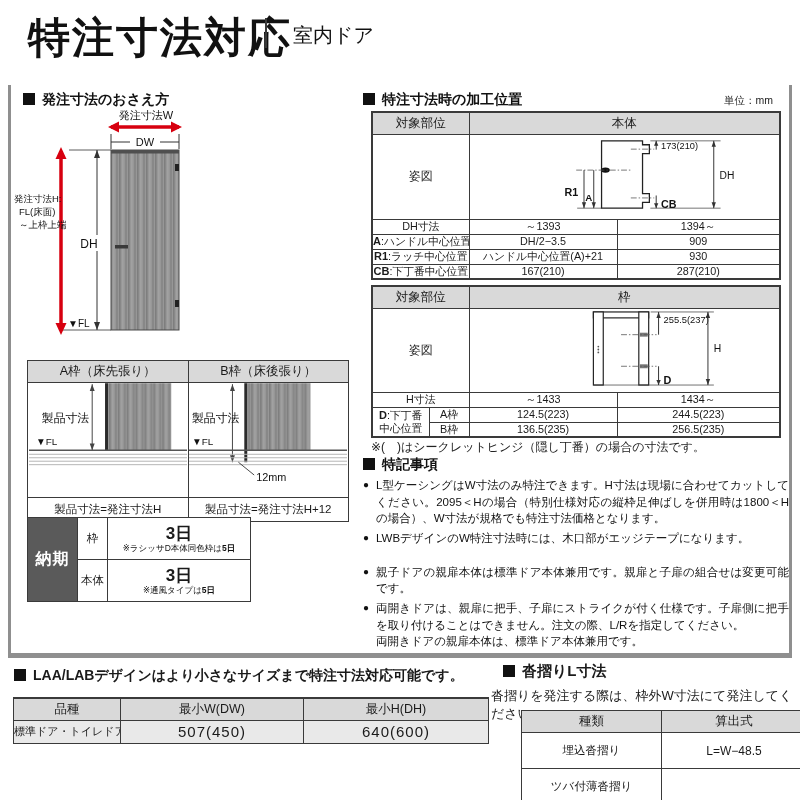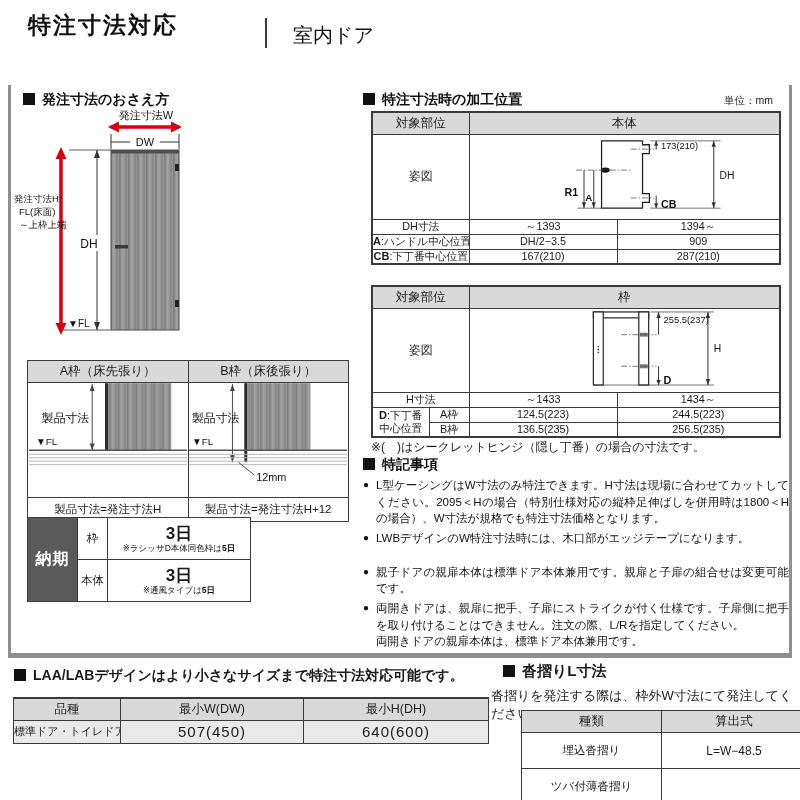--- a/index.html
+++ b/index.html
@@ -1,21 +1,21 @@
 <!DOCTYPE html>
 <html><head>
 <meta charset="utf-8">
 <style>
   * { box-sizing: border-box; margin: 0; padding: 0; }
   html,body { background:#fff; }
   body { font-family:"Liberation Sans","DejaVu Sans",sans-serif; color:#1a1a1a; }
   .page { position:relative; width:800px; height:800px; background:#fff; overflow:hidden; }
 
   
-  .title { position:absolute; left:28px; top:10px; font-size:23px; font-weight:bold; letter-spacing:2px; color:#111; }
+  .title { position:absolute; left:28px; top:10px; font-size:42px; font-weight:bold; letter-spacing:2px; color:#111; }
   .vsep { position:absolute; left:265px; top:18px; width:2px; height:30px; background:#3a3a3a; }
   .subtitle { position:absolute; left:293px; top:22px; font-size:20px; color:#111; }
   .catbar { position:absolute; left:0; top:57px; width:792px; height:28px; background:#5a5a5a; color:#fff;
             font-size:15px; font-weight:bold; line-height:28px; padding-left:12px; letter-spacing:1px; }
 
   
   .cbox { position:absolute; left:8px; top:85px; width:784px; height:573px;
           border-left:3px solid #8f8f8f; border-right:3px solid #8f8f8f; border-bottom:5px solid #8f8f8f; }
 
   .sec-h { position:absolute; font-size:14px; font-weight:bold; white-space:nowrap; color:#111; }
@@ -275,20 +275,25 @@
         <td><b></b><span>DH寸法</span></td>
         <td>～1393</td>
         <td>1394～</td>
       </tr>
       <tr class="drow">
         <td><b>A</b><span>:ハンドル中心位置</span></td>
         <td>DH/2−3.5</td>
         <td>909</td>
       </tr>
       <tr class="drow">
+        <td><b>R1</b><span>:ラッチ中心位置</span></td>
+        <td>ハンドル中心位置(A)+21</td>
+        <td>930</td>
+      </tr>
+      <tr class="drow">
         <td><b>CB</b><span>:下丁番中心位置</span></td>
         <td>167(210)</td>
         <td>287(210)</td>
       </tr>
     </tbody>
       </table>
 
     <table class="dt t2">
       <colgroup>
           <col style="width:57px">

